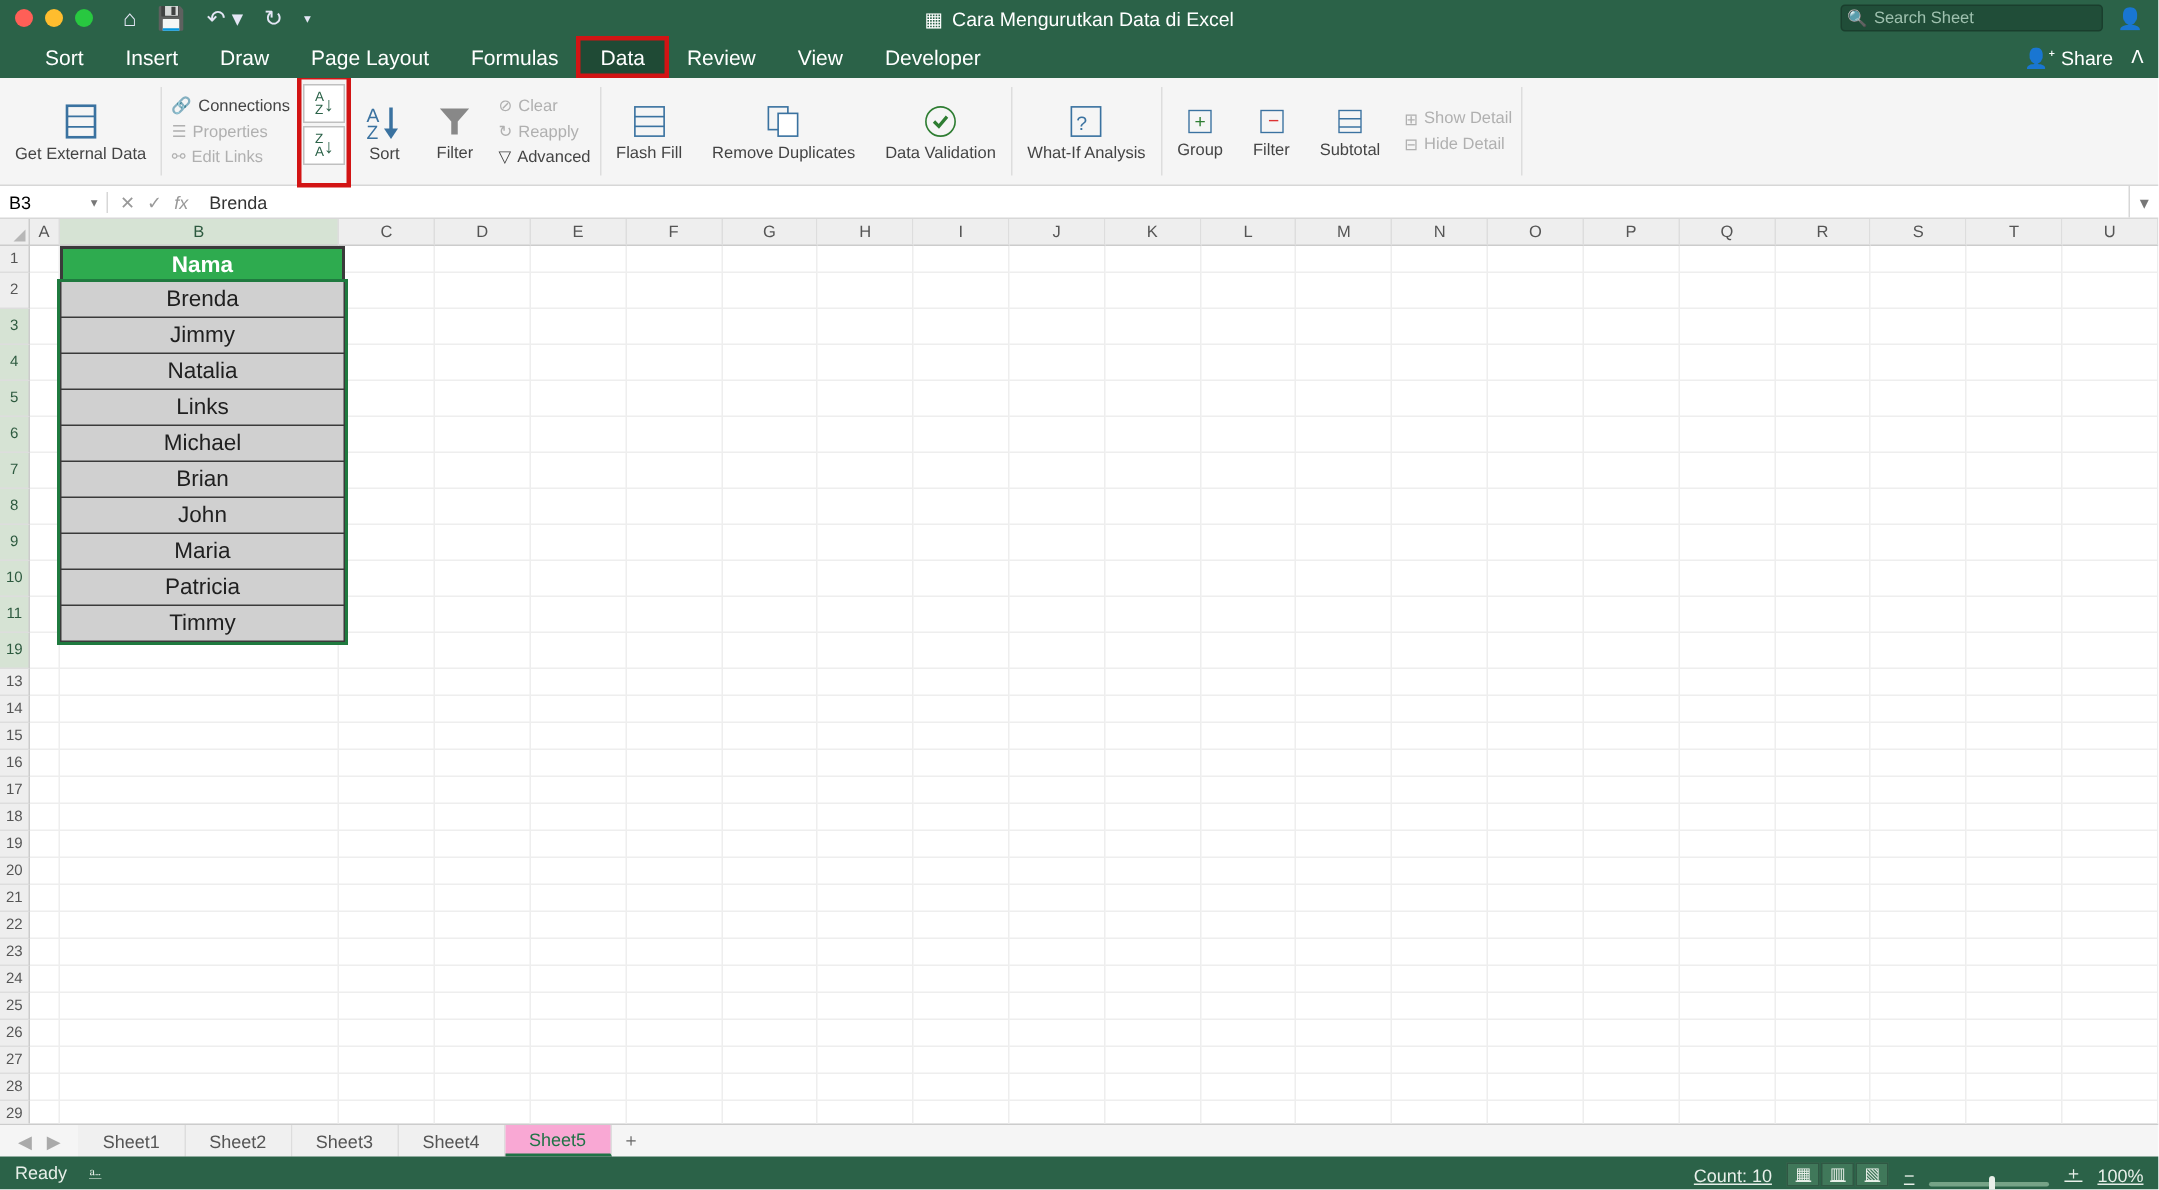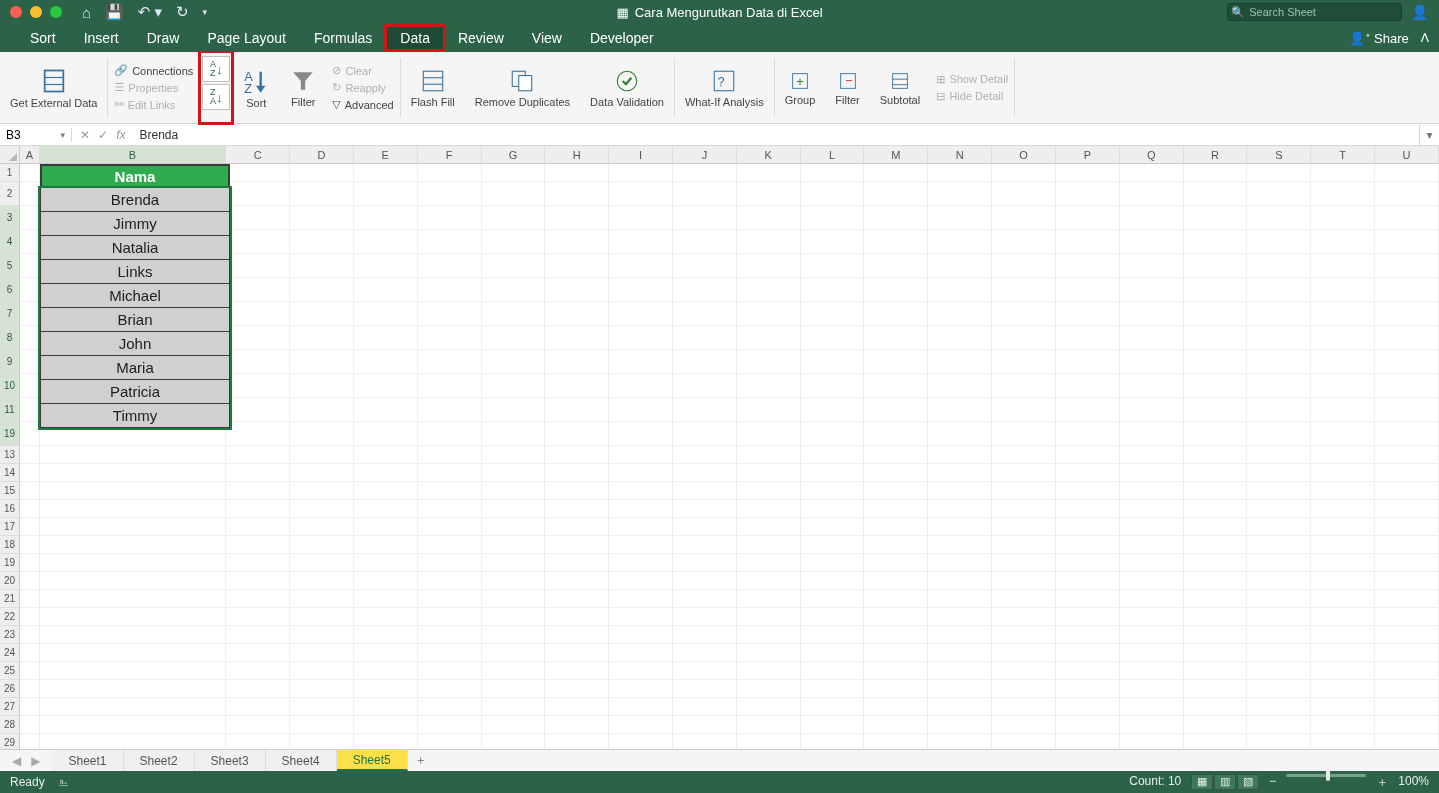--- a/index.html
+++ b/index.html
@@ -67,26 +67,26 @@
 
 .dataB { position:absolute; left:20px; top:0; width:190px; }
 .dataB .hd { height:24px; background:#2eab4f; color:#fff; font-weight:600; font-size:15px; display:flex; align-items:center; justify-content:center; border:2px solid #3a3a3a; }
 .dataB .r { height:24px; background:#d0d0d0; border:1.5px solid #3a3a3a; border-top:none; display:flex; align-items:center; justify-content:center; font-size:15px; color:#202020; }
 .sel-outline { position:absolute; left:20px; top:24px; width:190px; height:240px; outline:2px solid #1f7a3f; pointer-events:none; }
 
 
 .sheetbar { height:22px; border-top:1px solid #ccc; display:flex; align-items:center; font-size:12px; background:#f5f5f5; }
 .navarr { display:flex; gap:10px; padding:0 12px; color:#aaa; }
 .sheettab { padding:0 16px; height:100%; display:flex; align-items:center; border-right:1px solid #ddd; color:#555; cursor:pointer; background:#f0f0f0; }
-.sheettab.act { background:#fde047; color:#217346; font-weight:500; border-bottom:2px solid #217346; }
+.sheettab.act { background:#f9a8d4; color:#217346; font-weight:500; border-bottom:2px solid #217346; }
 .addsheet { width:26px; text-align:center; color:#666; }
 
 
 .statusbar { height:22px; background:#2b6248; color:#e8efe9; display:flex; align-items:center; font-size:12px; padding:0 10px; }
-.statusbar .right { margin-left:auto; display:flex; align-items:flex-start; gap:10px; }
+.statusbar .right { margin-left:auto; display:flex; align-items:flex-end; gap:10px;text-decoration:underline; }
 .viewbtns { display:flex; gap:1px; }
 .viewbtns span { width:22px; height:16px; background:#40785a; display:flex; align-items:center; justify-content:center; font-size:11px; border:1px solid #305844; cursor:pointer; }
 .zoomsl { width:80px; height:3px; background:#76a387; position:relative; border-radius:2px; }
 .zoomsl::after{content:"";position:absolute;left:50%;top:-4px;width:4px;height:11px;background:#e8efe9;border-radius:2px;}
 
 .icon-small{width:16px;height:16px;}
 </style>
 </head>
 <body>
 

